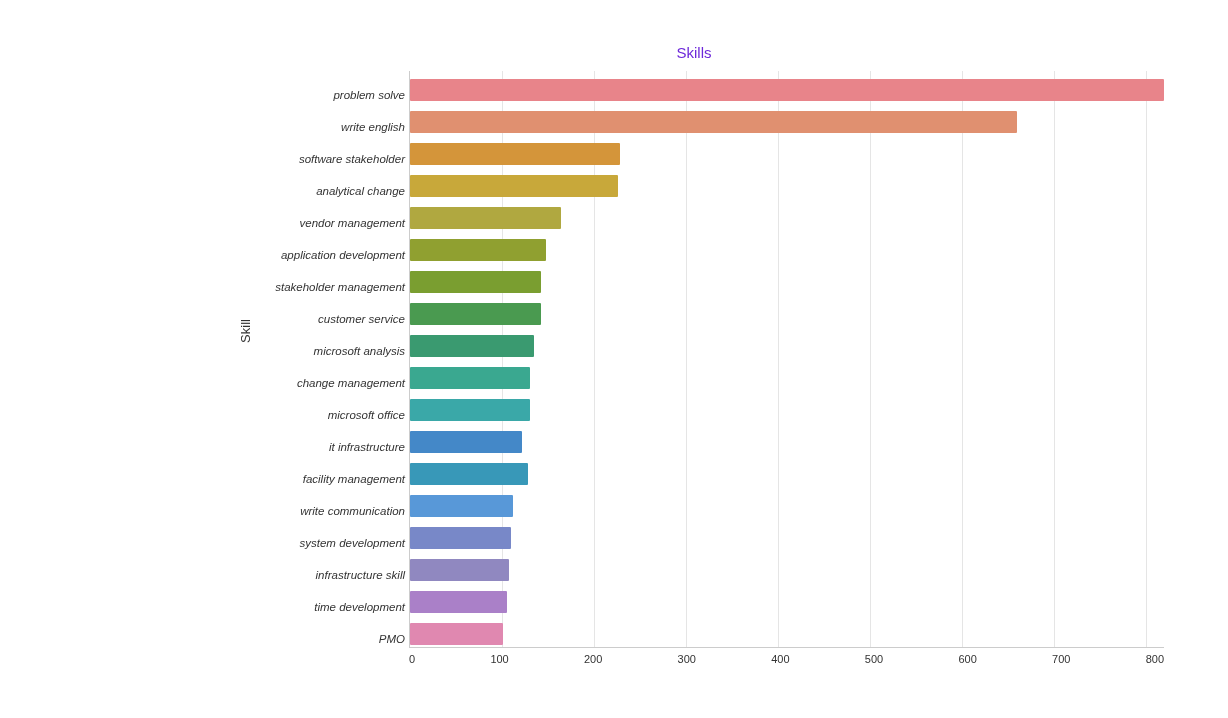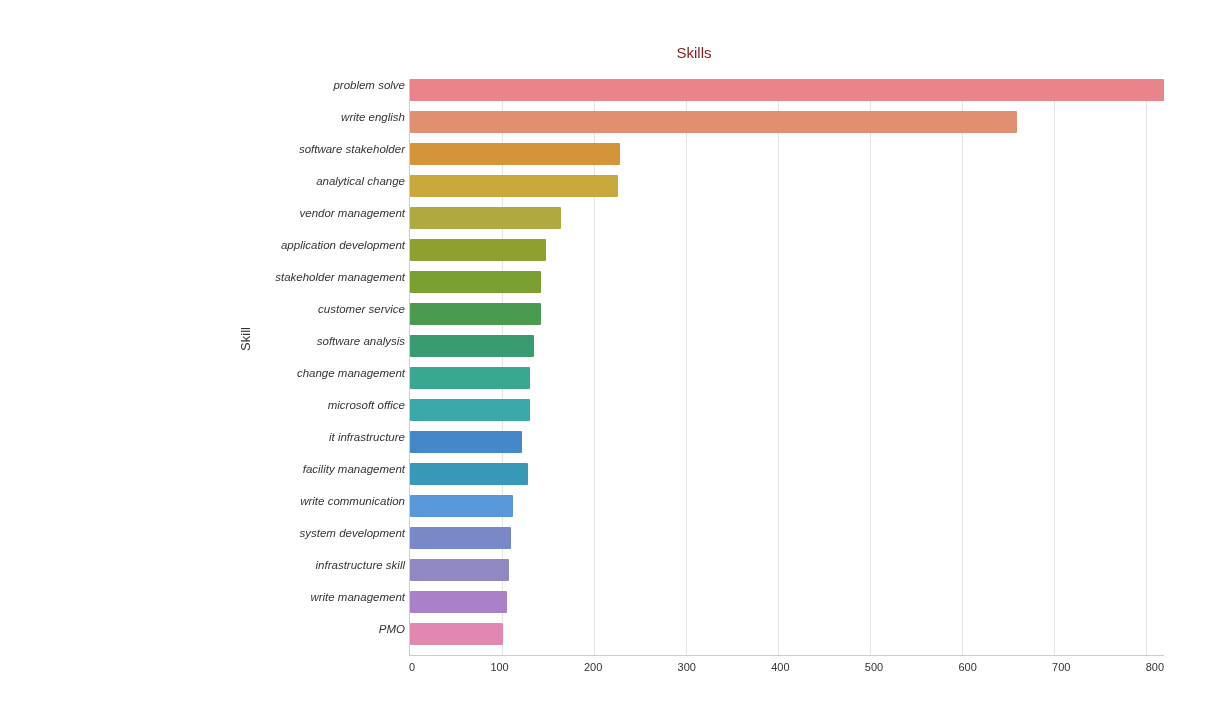--- a/index.html
+++ b/index.html
@@ -15,41 +15,41 @@
     .chart-container {
       width: 1180px;
       height: 690px;
       position: relative;
       padding: 30px 40px 60px 200px;
     }
     .chart-title {
       text-align: center;
       font-size: 15px;
       font-weight: normal;
-      margin-bottom: 18px;
-      color: #7f1d1d;
+      margin-bottom: 10px;
+      color: #6d28d9;
     }
     .y-axis-label {
       position: absolute;
       left: 10px;
       top: 50%;
       transform: translateY(-50%) rotate(-90deg);
       font-size: 13px;
       color: #333;
       white-space: nowrap;
     }
     .bars-wrapper {
       flex: 1;
       position: relative;
       border-left: 1px solid #ccc;
       border-bottom: 1px solid #ccc;
     }
     .bar-row {
       display: flex;
-      align-items: flex-start;
+      align-items: flex-end;
       height: 30px;
       margin-bottom: 2px;
       position: relative;
       font-style: italic;
     }
     .bar-label {
       position: absolute;
       right: calc(100% + 5px);
       width: 185px;
       text-align: right;
@@ -122,21 +122,21 @@
           </div>
           <div class="bar-row">
             <div class="bar-label">stakeholder management</div>
             <div class="bar" style="width: 17.439%; background-color: rgb(122, 158, 48);"></div>
           </div>
           <div class="bar-row">
             <div class="bar-label">customer service</div>
             <div class="bar" style="width: 17.3171%; background-color: rgb(74, 154, 80);"></div>
           </div>
           <div class="bar-row">
-            <div class="bar-label">software analysis</div>
+            <div class="bar-label">microsoft analysis</div>
             <div class="bar" style="width: 16.4634%; background-color: rgb(58, 154, 112);"></div>
           </div>
           <div class="bar-row">
             <div class="bar-label">change management</div>
             <div class="bar" style="width: 15.9756%; background-color: rgb(58, 168, 144);"></div>
           </div>
           <div class="bar-row">
             <div class="bar-label">microsoft office</div>
             <div class="bar" style="width: 15.8537%; background-color: rgb(58, 168, 168);"></div>
           </div>
@@ -154,21 +154,21 @@
           </div>
           <div class="bar-row">
             <div class="bar-label">system development</div>
             <div class="bar" style="width: 13.4146%; background-color: rgb(120, 136, 200);"></div>
           </div>
           <div class="bar-row">
             <div class="bar-label">infrastructure skill</div>
             <div class="bar" style="width: 13.1707%; background-color: rgb(144, 136, 192);"></div>
           </div>
           <div class="bar-row">
-            <div class="bar-label">write management</div>
+            <div class="bar-label">time development</div>
             <div class="bar" style="width: 12.8049%; background-color: rgb(170, 128, 200);"></div>
           </div>
           <div class="bar-row">
             <div class="bar-label">PMO</div>
             <div class="bar" style="width: 12.3171%; background-color: rgb(224, 136, 176);"></div>
           </div>
         </div>
       <div class="x-axis" id="x-axis">
           <div class="x-tick">0</div>
           <div class="x-tick">100</div>

